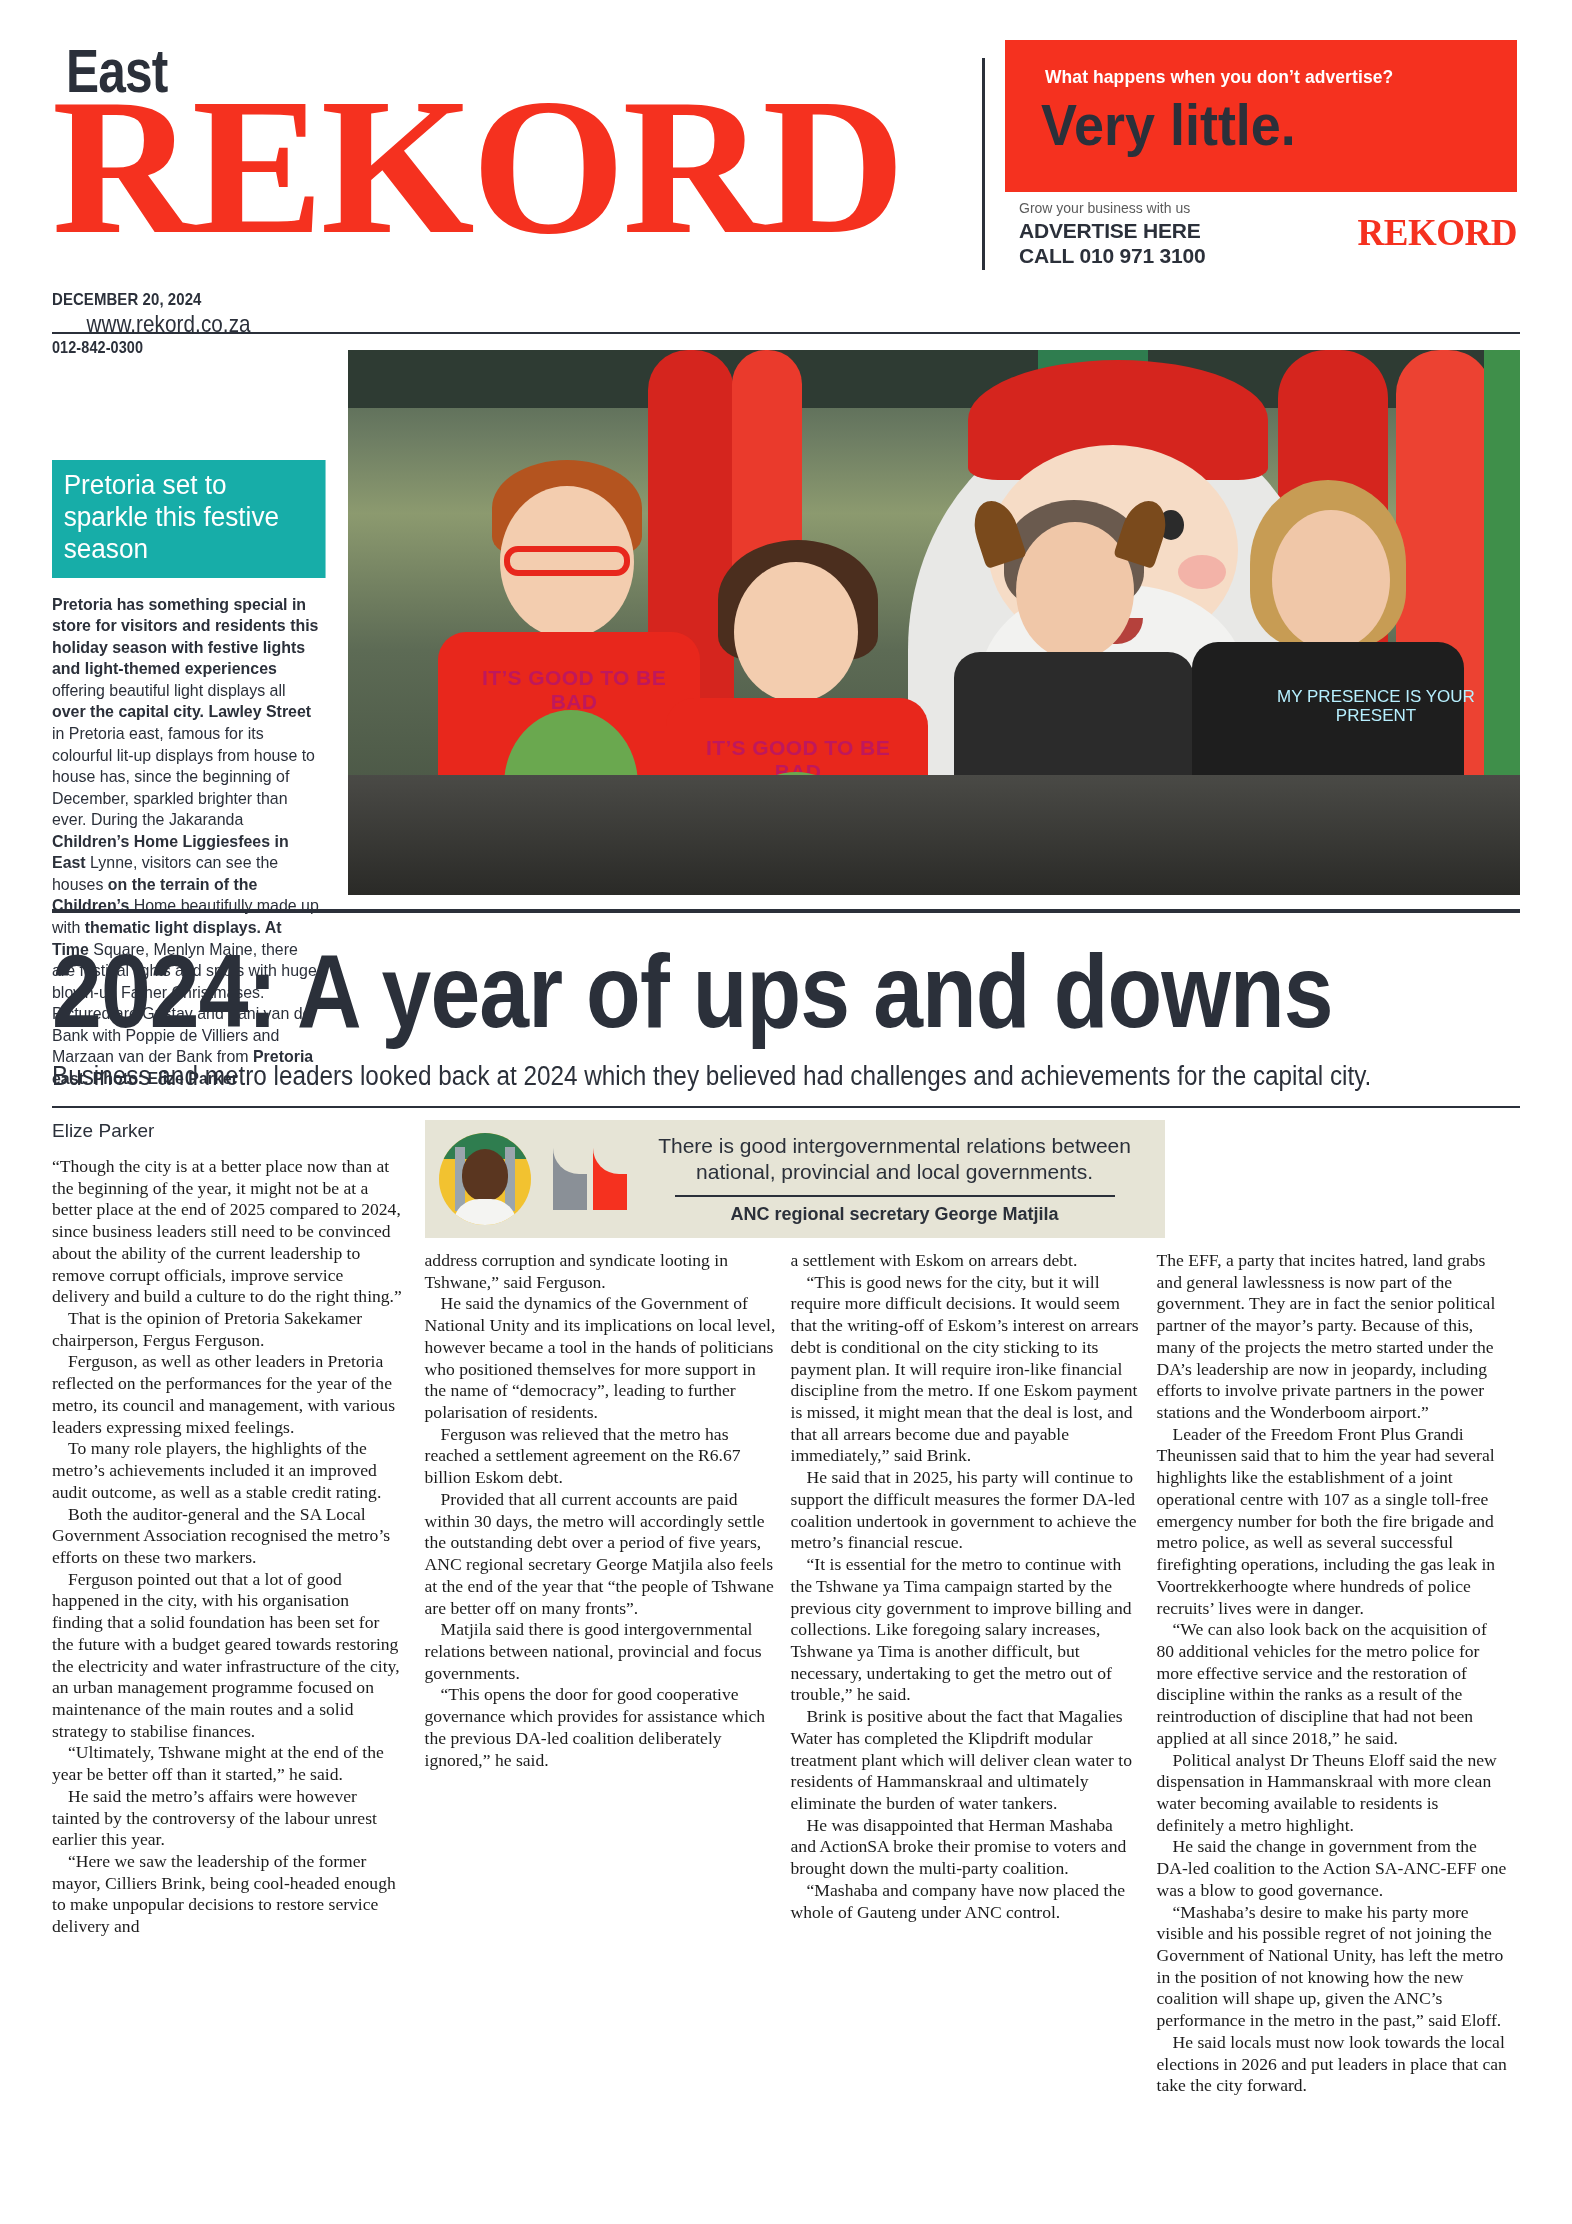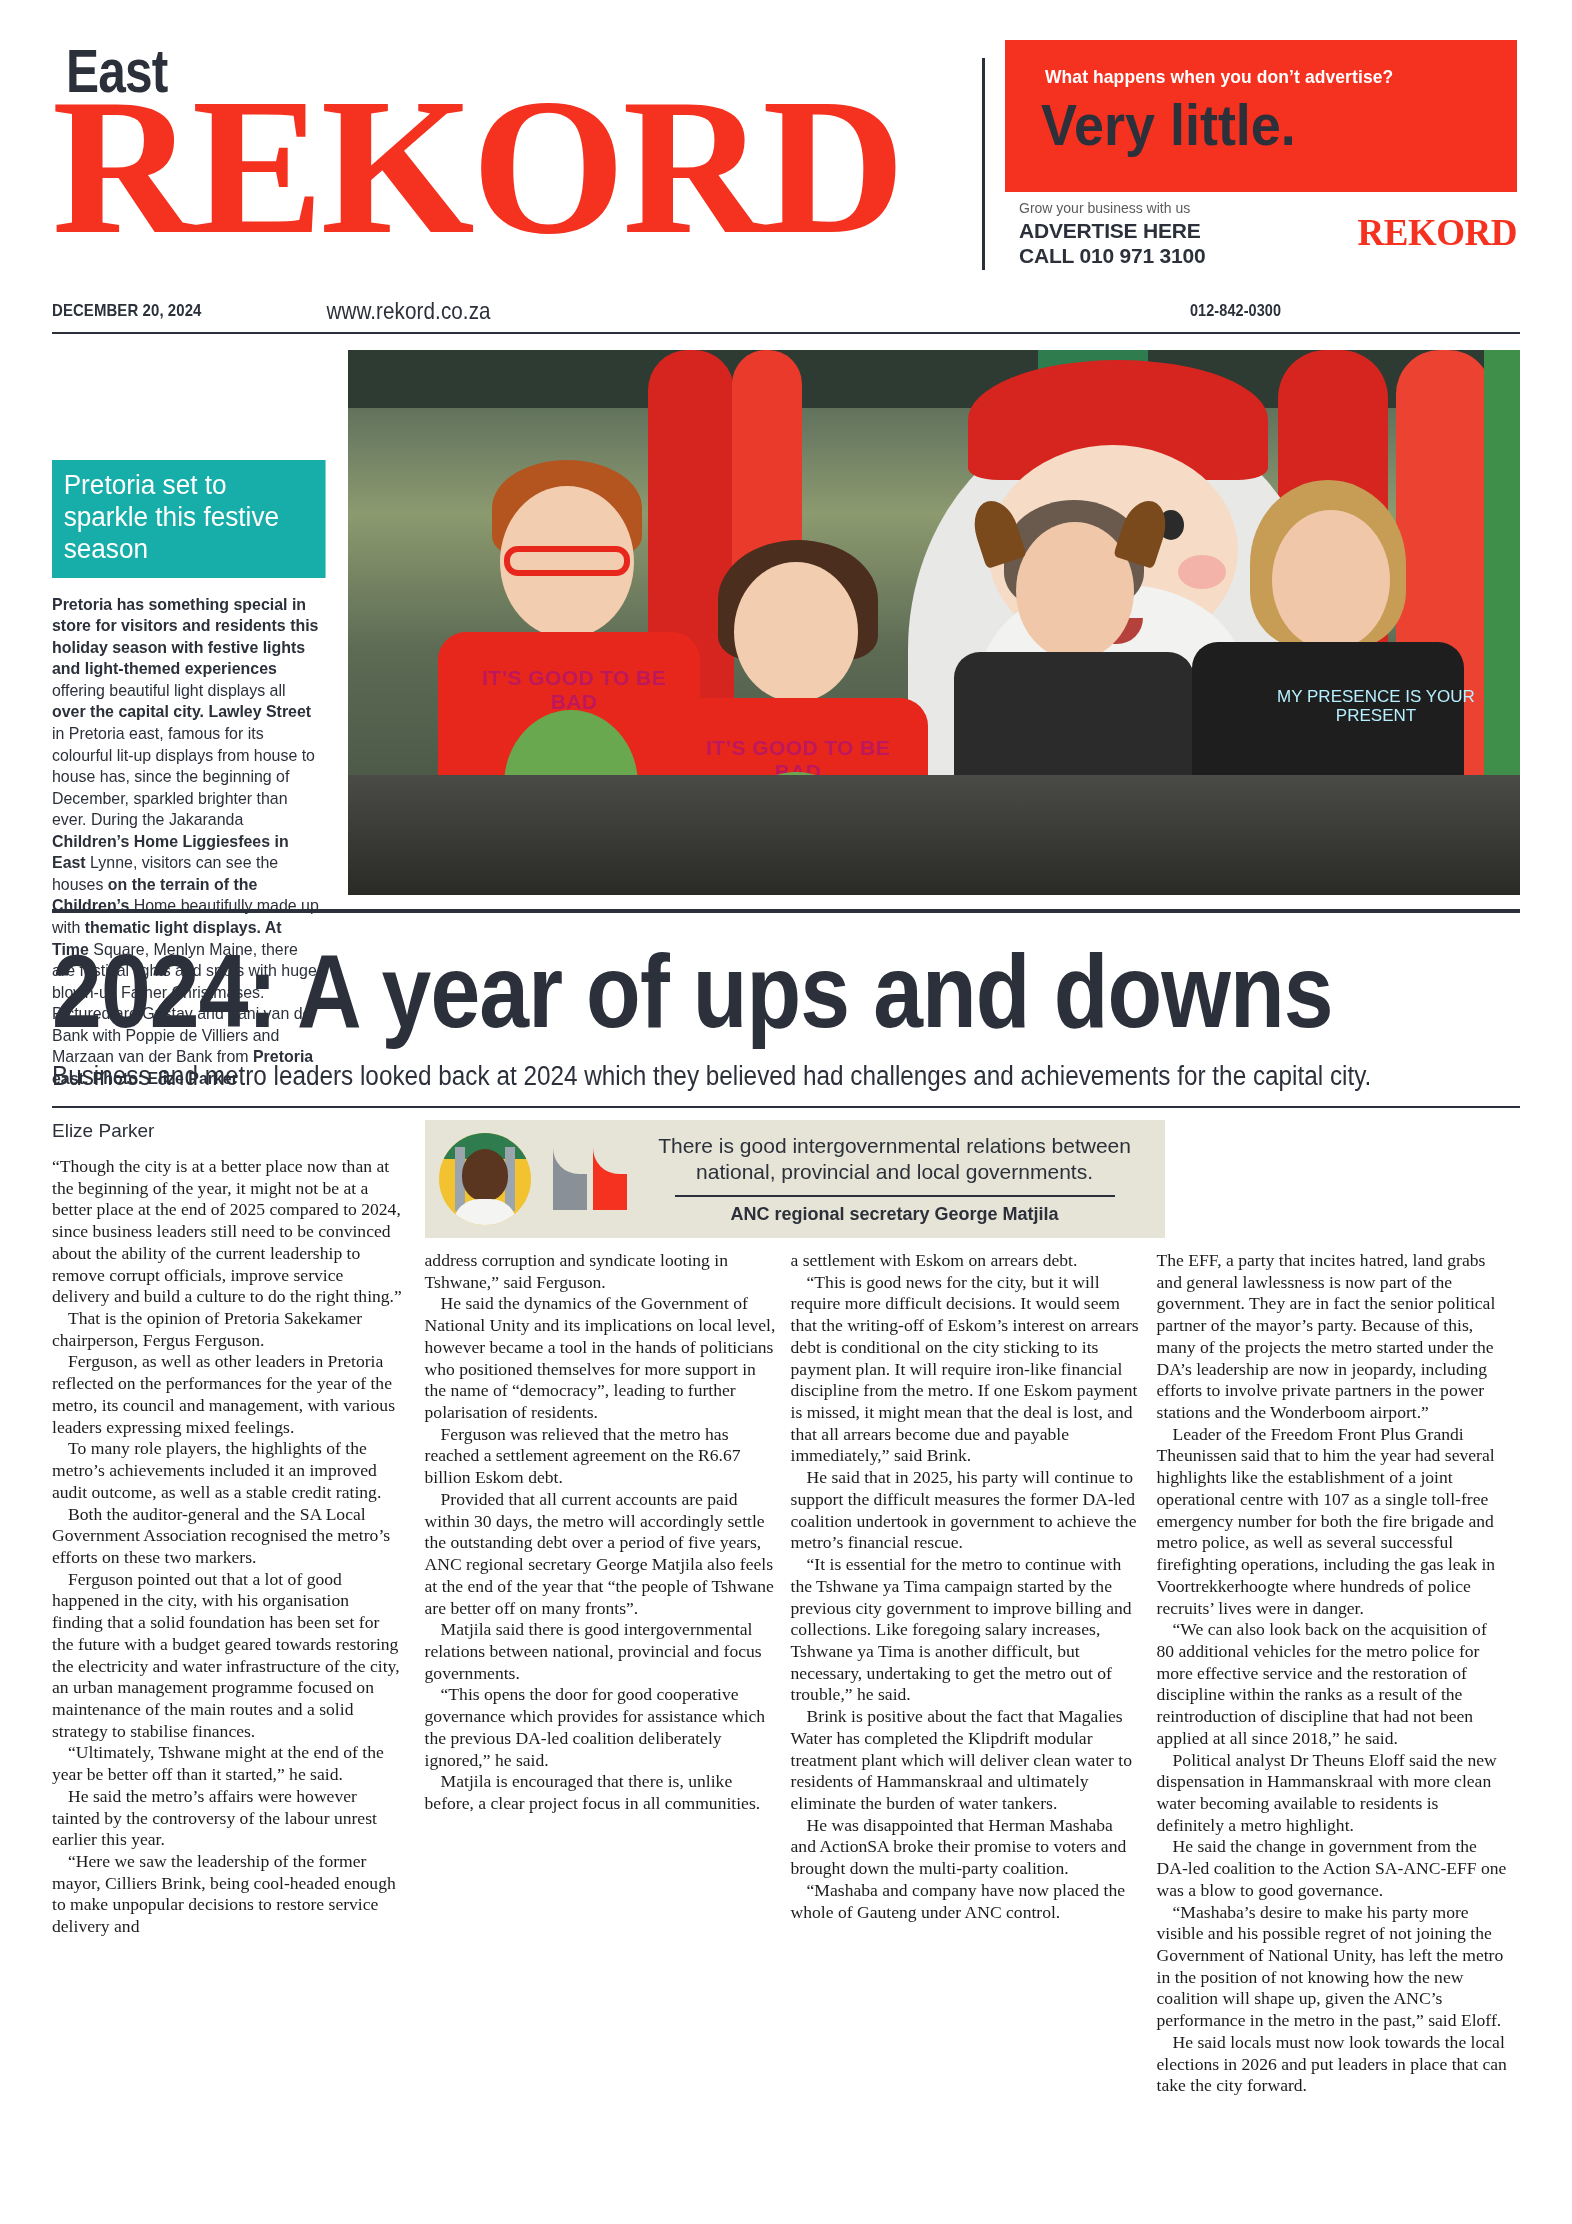--- a/index.html
+++ b/index.html
@@ -44,22 +44,22 @@
   .ad-foot-left { flex: 1; }
   .af-small { font-size: 14px; color: #5c5c5c; font-weight: 400; line-height: 1.25; }
   .af-big { font-size: 21px; font-weight: 700; color: #2b303a; line-height: 1.22; letter-spacing: -0.2px; }
   .af-logo {
     font-family: "Liberation Serif", serif; font-weight: 700;
     color: #f5311f; font-size: 37px; line-height: 1; padding-top: 14px; letter-spacing: -0.5px;
   }
 
   
   .datebar {
-    display: flex; align-items: center; height: 42px;
-    font-size: 17px; font-weight: 700; letter-spacing: 0.1px;
+    display: flex; align-items: flex-start; height: 42px;
+    font-size: 17px; font-weight: 700; letter-spacing: 0.1px; flex-direction: column;
   }
   .db-date { width: 240px; transform: scaleX(0.88); transform-origin: left center; }
   .db-url {
     flex: 1; text-align: left; padding-left: 40px; font-weight: 400; font-size: 24px;
     transform: scaleX(0.86); transform-origin: left center; color: #2b303a;
   }
   .db-phone { width: 330px; text-align: left; transform: scaleX(0.85); transform-origin: left center; }
   .rule-thick { height: 4px; background: #2b303a; }
   .rule-thin { height: 2px; background: #2b303a; }
 
@@ -305,21 +305,20 @@
 
       <div class="colwrap-mid">
         <div class="col">
           <div class="bodytext" id="col2">
               <p class="noind">address corruption and syndicate looting in Tshwane,” said Ferguson.</p>
               <p>He said the dynamics of the Government of National Unity and its implications on local level, however became a tool in the hands of politicians who positioned themselves for more support in the name of “democracy”, leading to further polarisation of residents.</p>
               <p>Ferguson was relieved that the metro has reached a settlement agreement on the R6.67 billion Eskom debt.</p>
               <p>Provided that all current accounts are paid within 30 days, the metro will accordingly settle the outstanding debt over a period of five years, ANC regional secretary George Matjila also feels at the end of the year that “the people of Tshwane are better off on many fronts”.</p>
               <p>Matjila said there is good intergovernmental relations between national, provincial and focus governments.</p>
               <p>“This opens the door for good cooperative governance which provides for assistance which the previous DA-led coalition deliberately ignored,” he said.</p>
-              <p>Matjila is encouraged that there is, unlike before, a clear project focus in all communities.</p>
             </div>
         </div>
         <div class="col">
           <div class="bodytext" id="col3">
               <p class="noind">a settlement with Eskom on arrears debt.</p>
               <p>“This is good news for the city, but it will require more difficult decisions. It would seem that the writing-off of Eskom’s interest on arrears debt is conditional on the city sticking to its payment plan. It will require iron-like financial discipline from the metro. If one Eskom payment is missed, it might mean that the deal is lost, and that all arrears become due and payable immediately,” said Brink.</p>
               <p>He said that in 2025, his party will continue to support the difficult measures the former DA-led coalition undertook in government to achieve the metro’s financial rescue.</p>
               <p>“It is essential for the metro to continue with the Tshwane ya Tima campaign started by the previous city government to improve billing and collections. Like foregoing salary increases, Tshwane ya Tima is another difficult, but necessary, undertaking to get the metro out of trouble,” he said.</p>
               <p>Brink is positive about the fact that Magalies Water has completed the Klipdrift modular treatment plant which will deliver clean water to residents of Hammanskraal and ultimately eliminate the burden of water tankers.</p>
               <p>He was disappointed that Herman Mashaba and ActionSA broke their promise to voters and brought down the multi-party coalition.</p>

